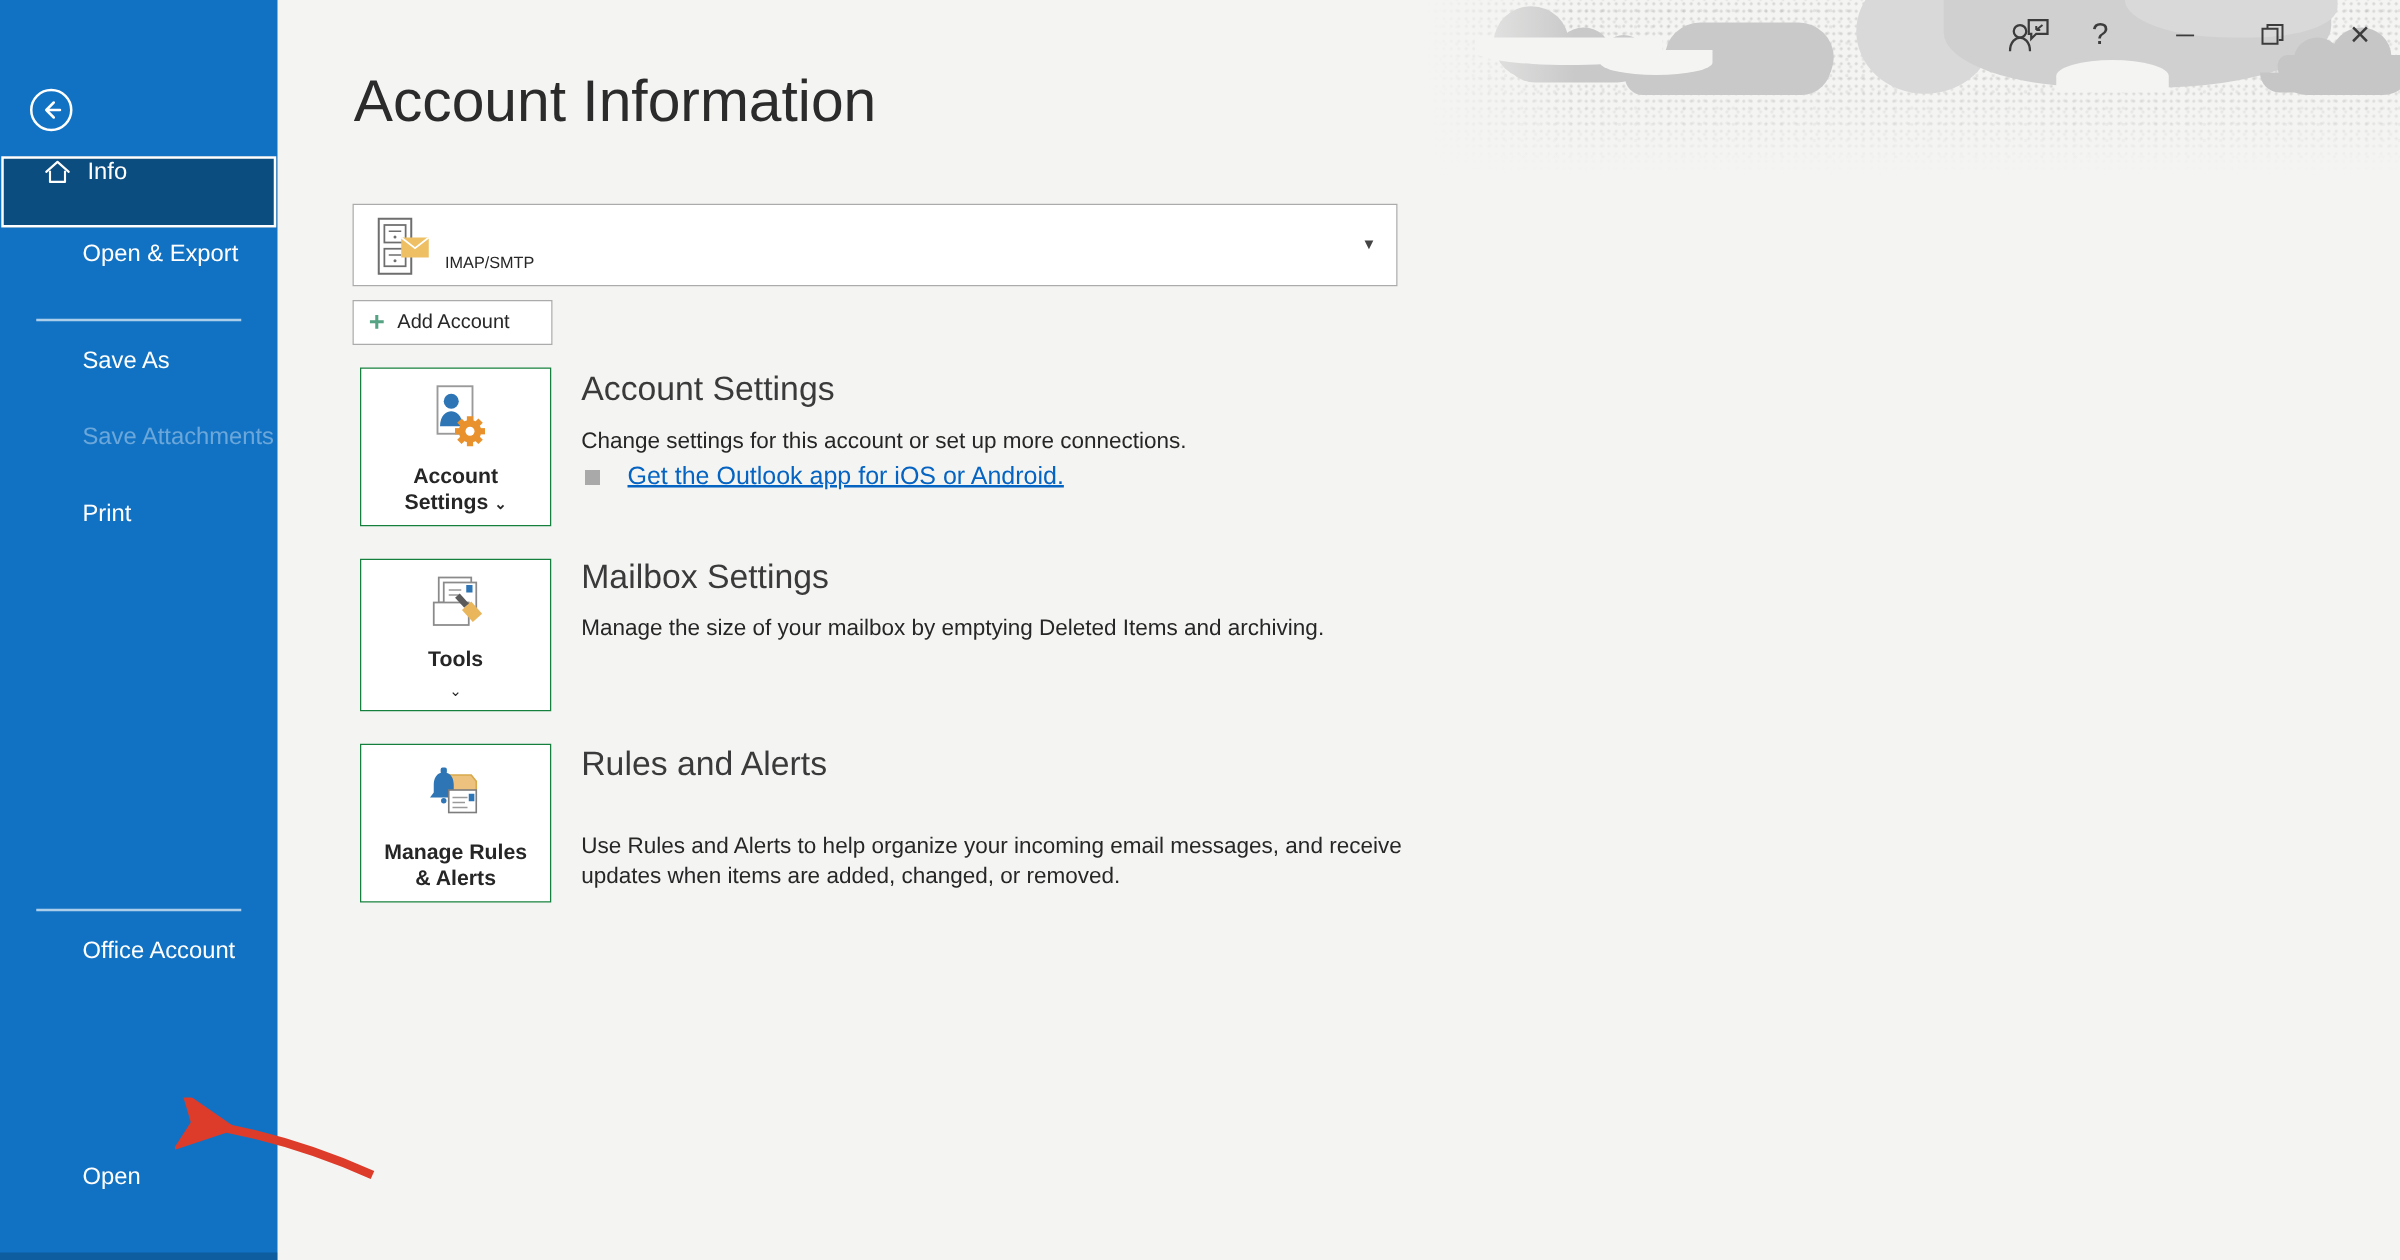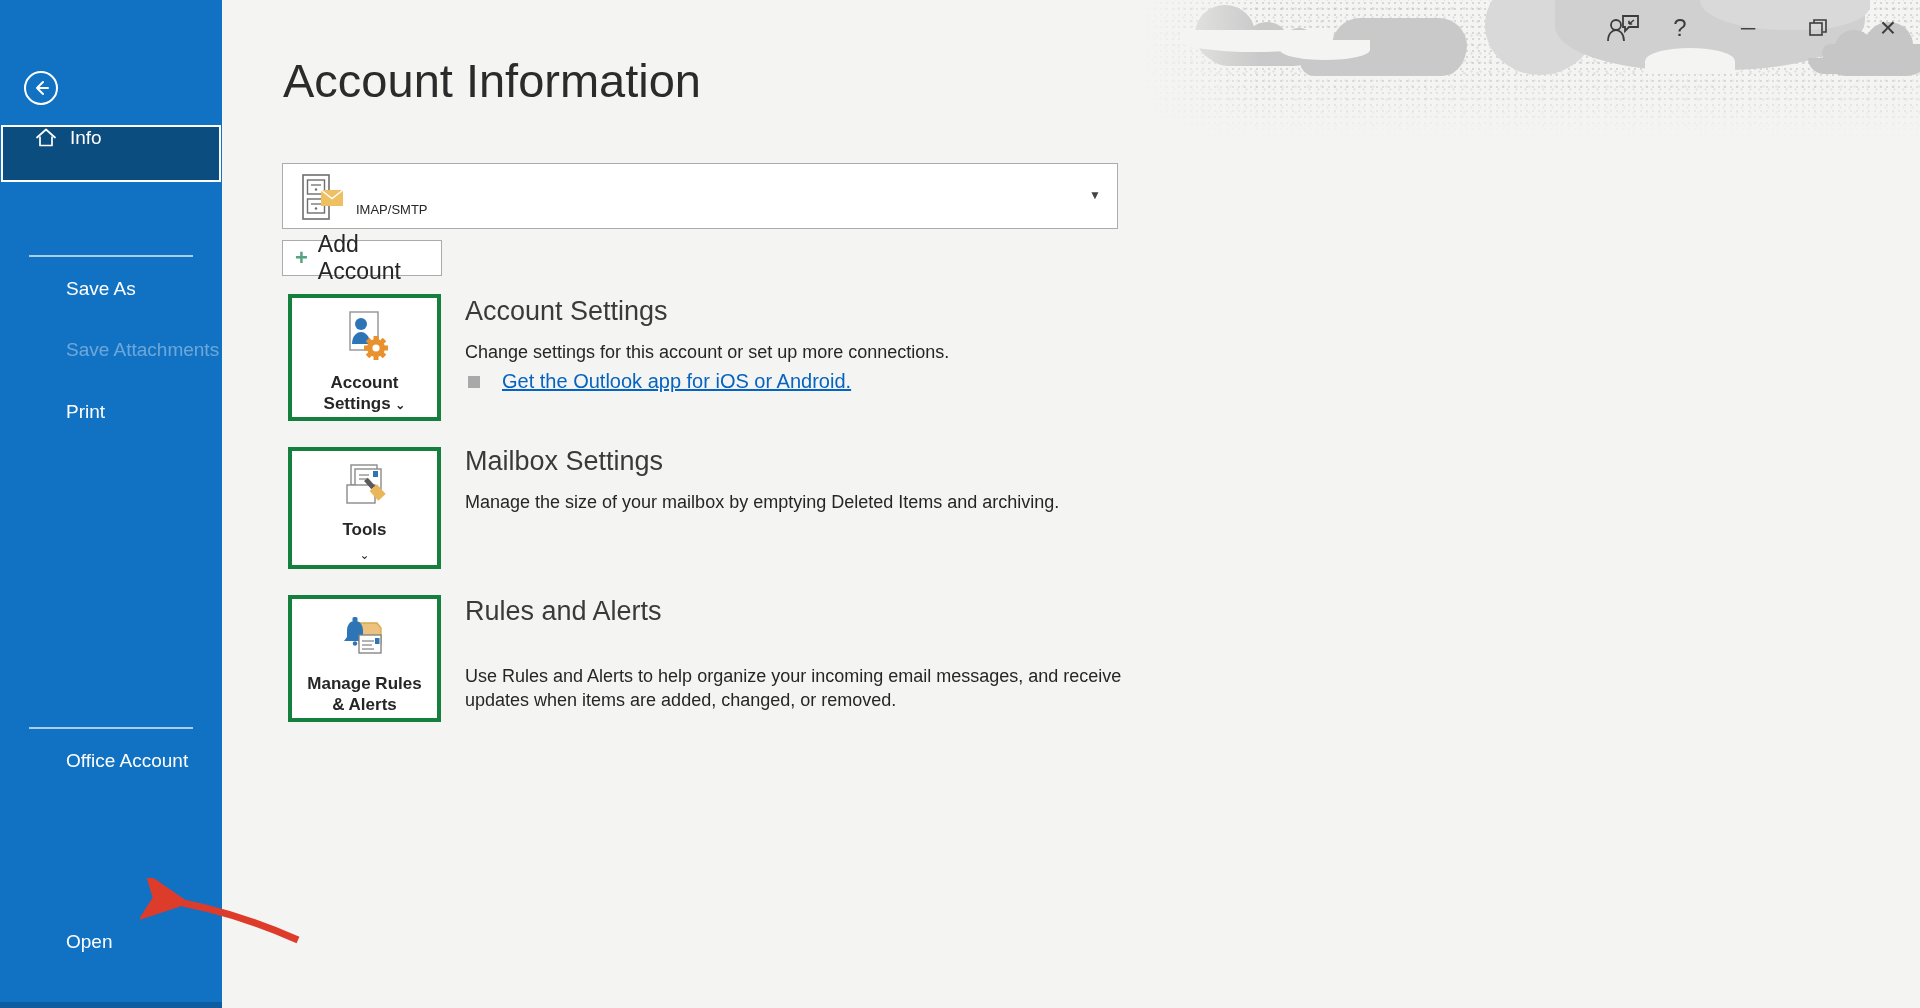--- a/index.html
+++ b/index.html
@@ -28,23 +28,23 @@
   .pos-exit { top:931px; }
 
   
   .page-title { position:absolute; left:283px; top:53px; font-size:47px; font-weight:300; color:#2b2b2b; letter-spacing:0; }
   .account-dd { position:absolute; left:282px; top:163px; width:836px; height:66px; background:#fff; border:1px solid #ababab; cursor:pointer; }
   .account-dd .dd-icon { position:absolute; left:18px; top:9px; }
   .account-dd .dd-value { position:absolute; left:73px; top:38px; font-size:13px; color:#262626; }
   .account-dd .dd-caret { position:absolute; right:16px; top:24px; font-size:12px; color:#444; }
   .add-account { position:absolute; left:282px; top:240px; width:160px; height:36px; background:#fff; border:1px solid #ababab; display:flex; align-items:center; padding-left:12px; cursor:pointer; }
   .add-account .plus { color:#55a382; font-size:22px; font-weight:bold; margin-right:10px; line-height:1; }
-  .add-account .aa-label { font-size:23px; color:#262626; }
-
-  .big-btn { position:absolute; left:288px; width:153px; background:#fff; border:4px solid #15803d; text-align:center; cursor:pointer; }
+  .add-account .aa-label { font-size:16px; color:#262626; }
+
+  .big-btn { position:absolute; left:288px; width:153px; background:#fff; border:1px solid #15803d; text-align:center; cursor:pointer; }
   .big-btn .btn-label { font-size:17px; font-weight:bold; color:#262626; line-height:1.25; display:block; }
   .chev { font-size:12px; color:#262626; }
   .btn-acct { top:294px; height:127px; padding-top:12px; }
   .btn-tools { top:447px; height:122px; padding-top:10px; }
   .btn-rules { top:595px; height:127px; padding-top:12px; }
 
   .sec-head { position:absolute; left:465px; font-size:27px; font-weight:300; color:#3a3a3a; }
   .sec-body { position:absolute; left:465px; width:660px; font-size:18px; color:#262626; line-height:1.35; }
   .h-acct { top:296px; } .b-acct { top:340px; }
   .h-mail { top:446px; } .b-mail { top:490px; }
@@ -147,20 +147,23 @@
   </div>
 
   <div class="nav-item selected pos-info">
     <svg class="home-ic" width="22" height="21" viewBox="0 0 22 21">
       <path d="M2 10.5 L11 2.5 L20 10.5" fill="none" stroke="#fff" stroke-width="1.7" stroke-linecap="round" stroke-linejoin="round"></path>
       <path d="M5 9.5 V18.5 H17 V9.5" fill="none" stroke="#fff" stroke-width="1.7" stroke-linejoin="round"></path>
     </svg>
     <span>Info</span>
   </div>
 
+  <div class="nav-item pos-openexport">
+      <span>Open &amp; Export</span>
+    </div>
   <div class="nav-divider div1"></div>
   <div class="nav-item pos-saveas">
       <span>Save As</span>
     </div>
   <div class="nav-item disabled pos-saveatt">
       <span>Save Attachments</span>
     </div>
   <div class="nav-item pos-print">
       <span>Print</span>
     </div>

